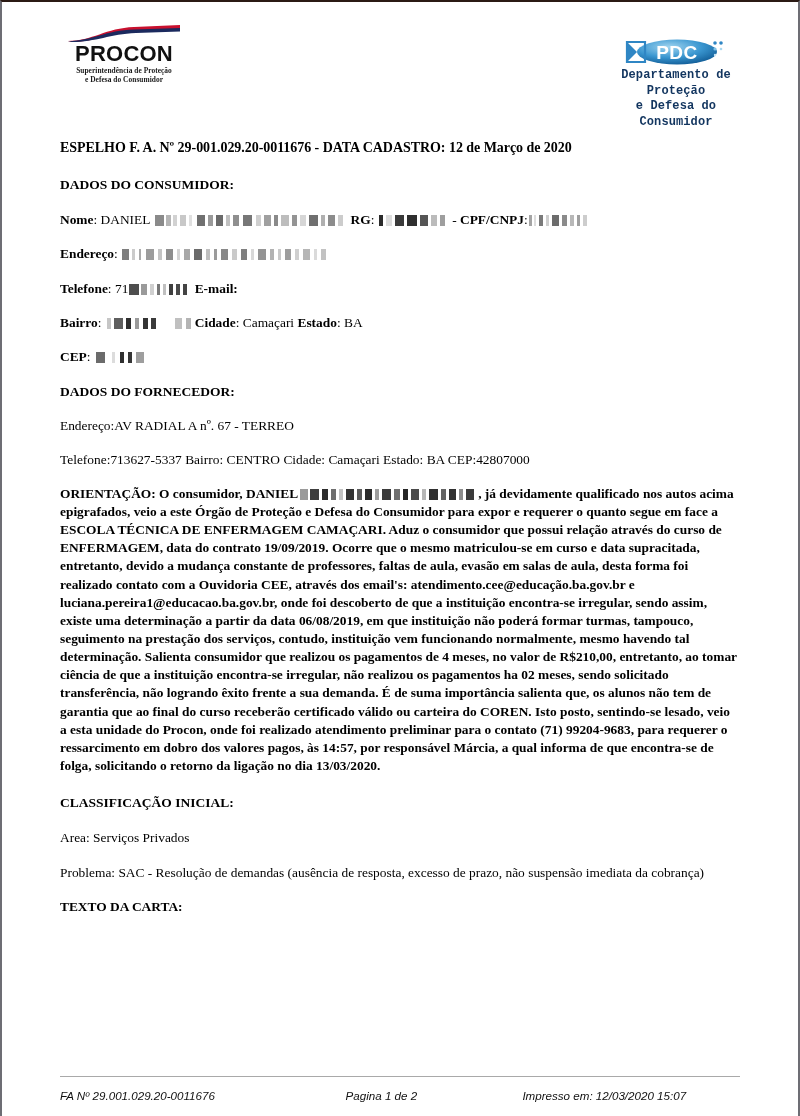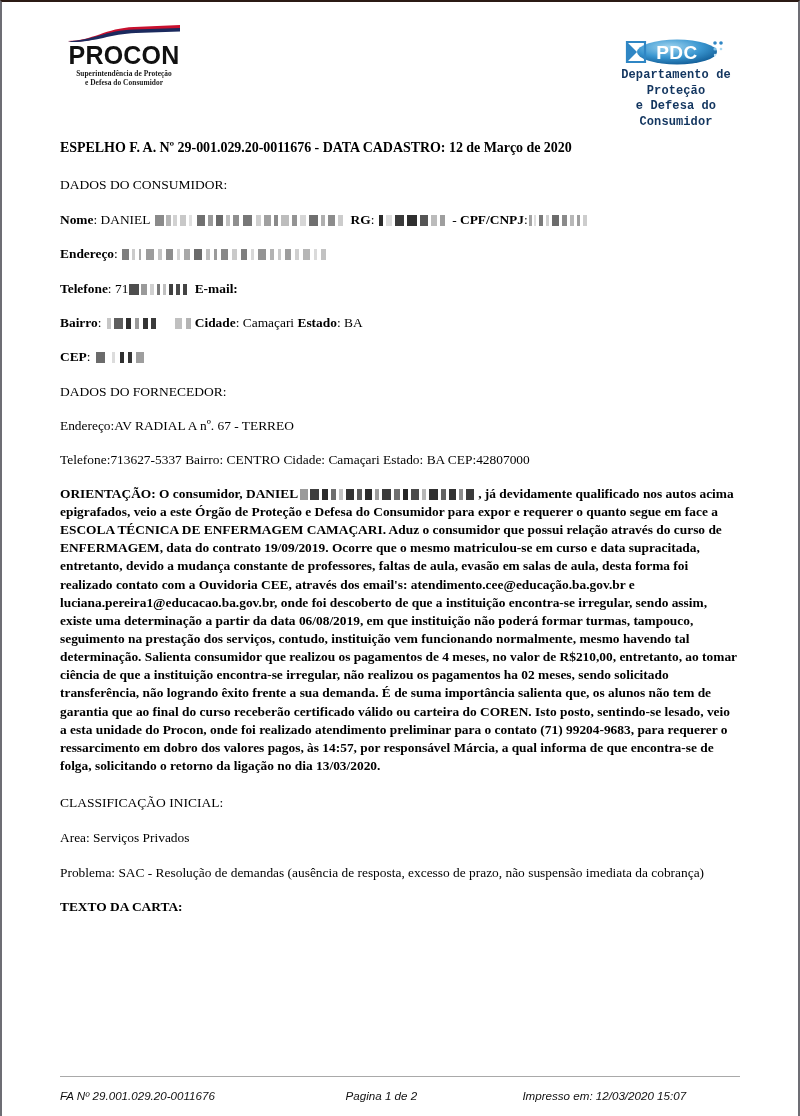--- a/index.html
+++ b/index.html
@@ -35,21 +35,21 @@
     position: absolute;
     left: 64px;
     top: 22px;
     width: 116px;
     text-align: center;
   }
   .procon-swoosh { width: 116px; height: 18px; display: block; }
   .procon-word {
     font-family: "Liberation Sans", sans-serif;
     font-weight: bold;
-    font-size: 25px;
+    font-size: 22px;
     letter-spacing: 0.2px;
     line-height: 1;
     margin-top: 1px;
     color: #111111;
   }
   .procon-sub1, .procon-sub2 {
     font-family: "Liberation Serif", serif;
     font-size: 7.4px;
     font-weight: bold;
     line-height: 1.25;
@@ -85,21 +85,21 @@
   }
 
   .title {
     font-weight: bold;
     font-size: 14px;
     margin: 33px 0 19px 0;
     letter-spacing: -0.05px;
   }
 
   .section-head {
-    font-weight: normal;
+    font-weight: bold;
     font-size: 13.5px;
     margin: 0 0 17px 0;
   }
 
   .field-line { margin: 0 0 17px 0; }
   .field-line .lbl { font-weight: bold; }
 
   .supplier-line { margin: 0 0 16px 0; line-height: 1.32; }
 
   .orientacao {

